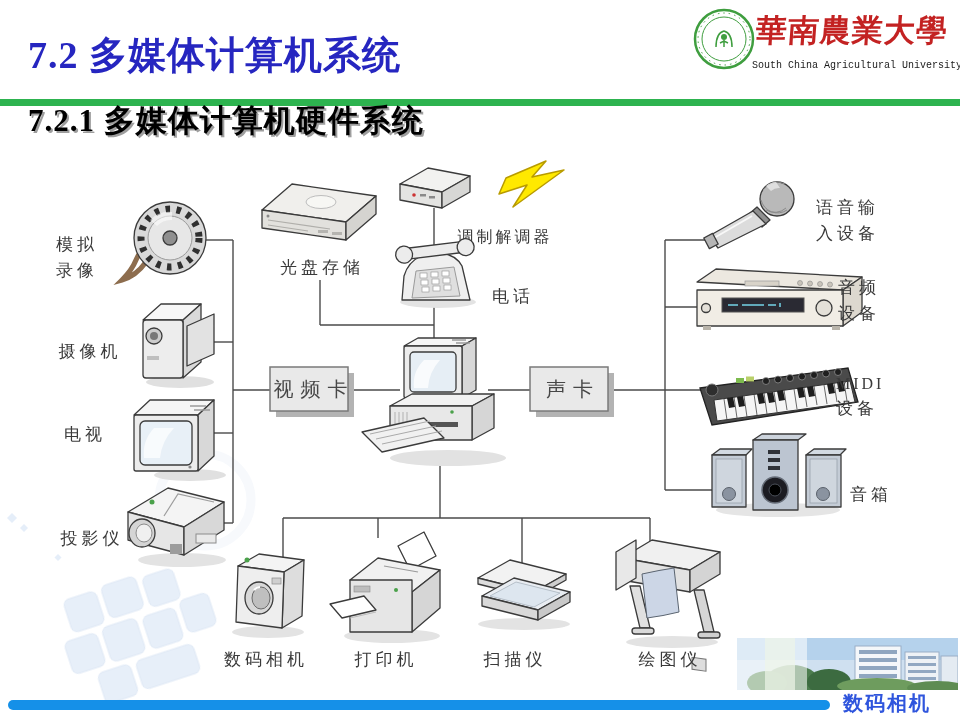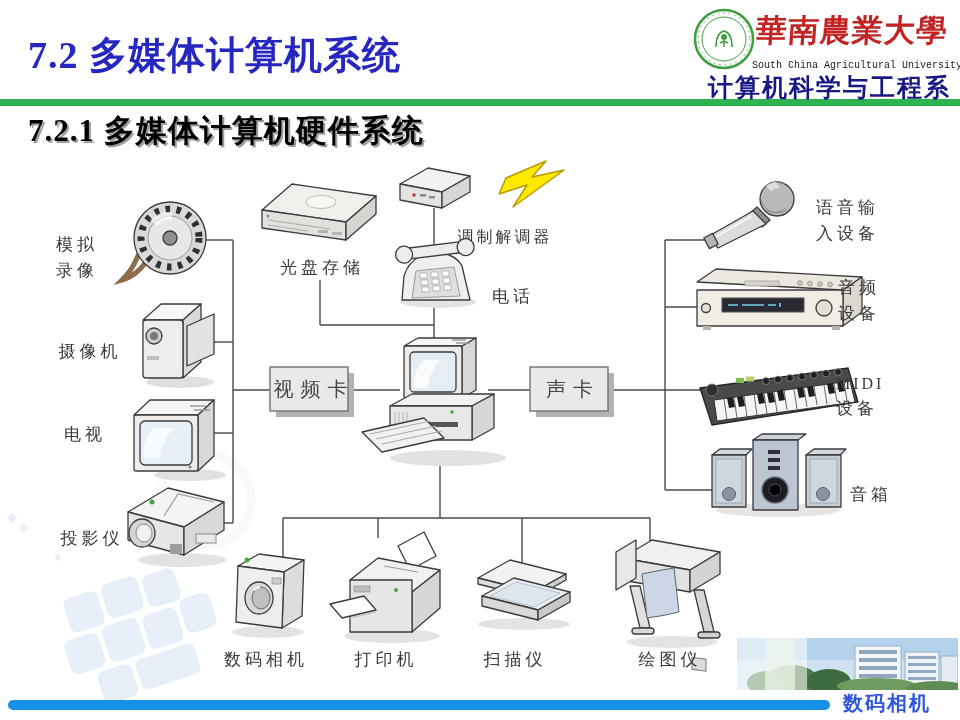--- a/index.html
+++ b/index.html
@@ -2,21 +2,21 @@
 <html><head>
 <meta charset="utf-8">
 <style>
   html,body{margin:0;padding:0;background:#fff;}
   .slide{position:relative;width:960px;height:720px;background:#ffffff;overflow:hidden;
          font-family:"Liberation Sans",sans-serif;}
   
   .slide-title{position:absolute;left:28px;top:30px;font-family:"Liberation Serif","DejaVu Serif",serif;
                font-weight:bold;font-size:38px;color:#2626c0;letter-spacing:1px;white-space:nowrap;}
   .green-line{position:absolute;left:0;top:99px;width:960px;height:7px;background:#2db34f;}
-  .section-title{position:absolute;left:28px;top:110px;font-family:"Liberation Serif","DejaVu Serif",serif;
+  .section-title{position:absolute;left:28px;top:100px;font-family:"Liberation Serif","DejaVu Serif",serif;
                font-weight:bold;font-size:31px;color:#000;letter-spacing:1px;white-space:nowrap;
                text-shadow:2px 2px 0 #9e9e9e;}
   .logo-svg{position:absolute;left:692px;top:7px;}
   .uni-cn{position:absolute;left:756px;top:10px;width:200px;font-family:"Liberation Serif","DejaVu Serif",serif;
           font-weight:bold;font-size:31px;color:#c32222;letter-spacing:1px;white-space:nowrap;transform:skewX(-4deg);}
   .uni-en{position:absolute;left:752px;top:60px;font-family:"Liberation Mono","DejaVu Sans Mono",monospace;
           font-size:10px;color:#1a1a1a;white-space:nowrap;}
   .dept{position:absolute;left:708px;top:71px;width:246px;font-weight:bold;font-size:25px;color:#181884;
         letter-spacing:2px;white-space:nowrap;}
   
@@ -43,21 +43,20 @@
   <svg class="logo-svg" width="64" height="64">
     <circle cx="32" cy="32" r="29" fill="#ffffff" stroke="#3f9e3f" stroke-width="2.5"></circle>
     <circle cx="32" cy="32" r="22" fill="none" stroke="#3f9e3f" stroke-width="1"></circle>
     <circle cx="32" cy="32" r="26" fill="none" stroke="#3f9e3f" stroke-width="1" stroke-dasharray="1.5 4"></circle>
     <path d="M24,40 q0,-14 8,-16 q8,2 8,16" fill="none" stroke="#3f9e3f" stroke-width="1.5"></path>
     <circle cx="32" cy="30" r="3" fill="#3f9e3f"></circle>
     <path d="M32,33 v7 M28,36 l4,-2 4,2" stroke="#3f9e3f" stroke-width="1.5" fill="none"></path>
   </svg>
   <div class="uni-cn">華南農業大學</div>
   <div class="uni-en">South China Agricultural University</div>
-  <div class="dept">计算机科学与工程系</div>
 
   <svg class="diagram" width="960" height="560" viewBox="0 0 960 560">
 
     <g opacity="0.55">
       <circle cx="205" cy="350" r="46" fill="none" stroke="#f0f4fa" stroke-width="9"></circle>
       <g transform="rotate(-18 130 490)" fill="#d4e2f4" stroke="#c2d4ec">
         <rect x="78" y="432" width="34" height="34" rx="6"></rect>
           <rect x="118" y="430" width="36" height="34" rx="6"></rect>
         <rect x="160" y="434" width="32" height="32" rx="6"></rect>
           <rect x="66" y="472" width="34" height="34" rx="6"></rect>

